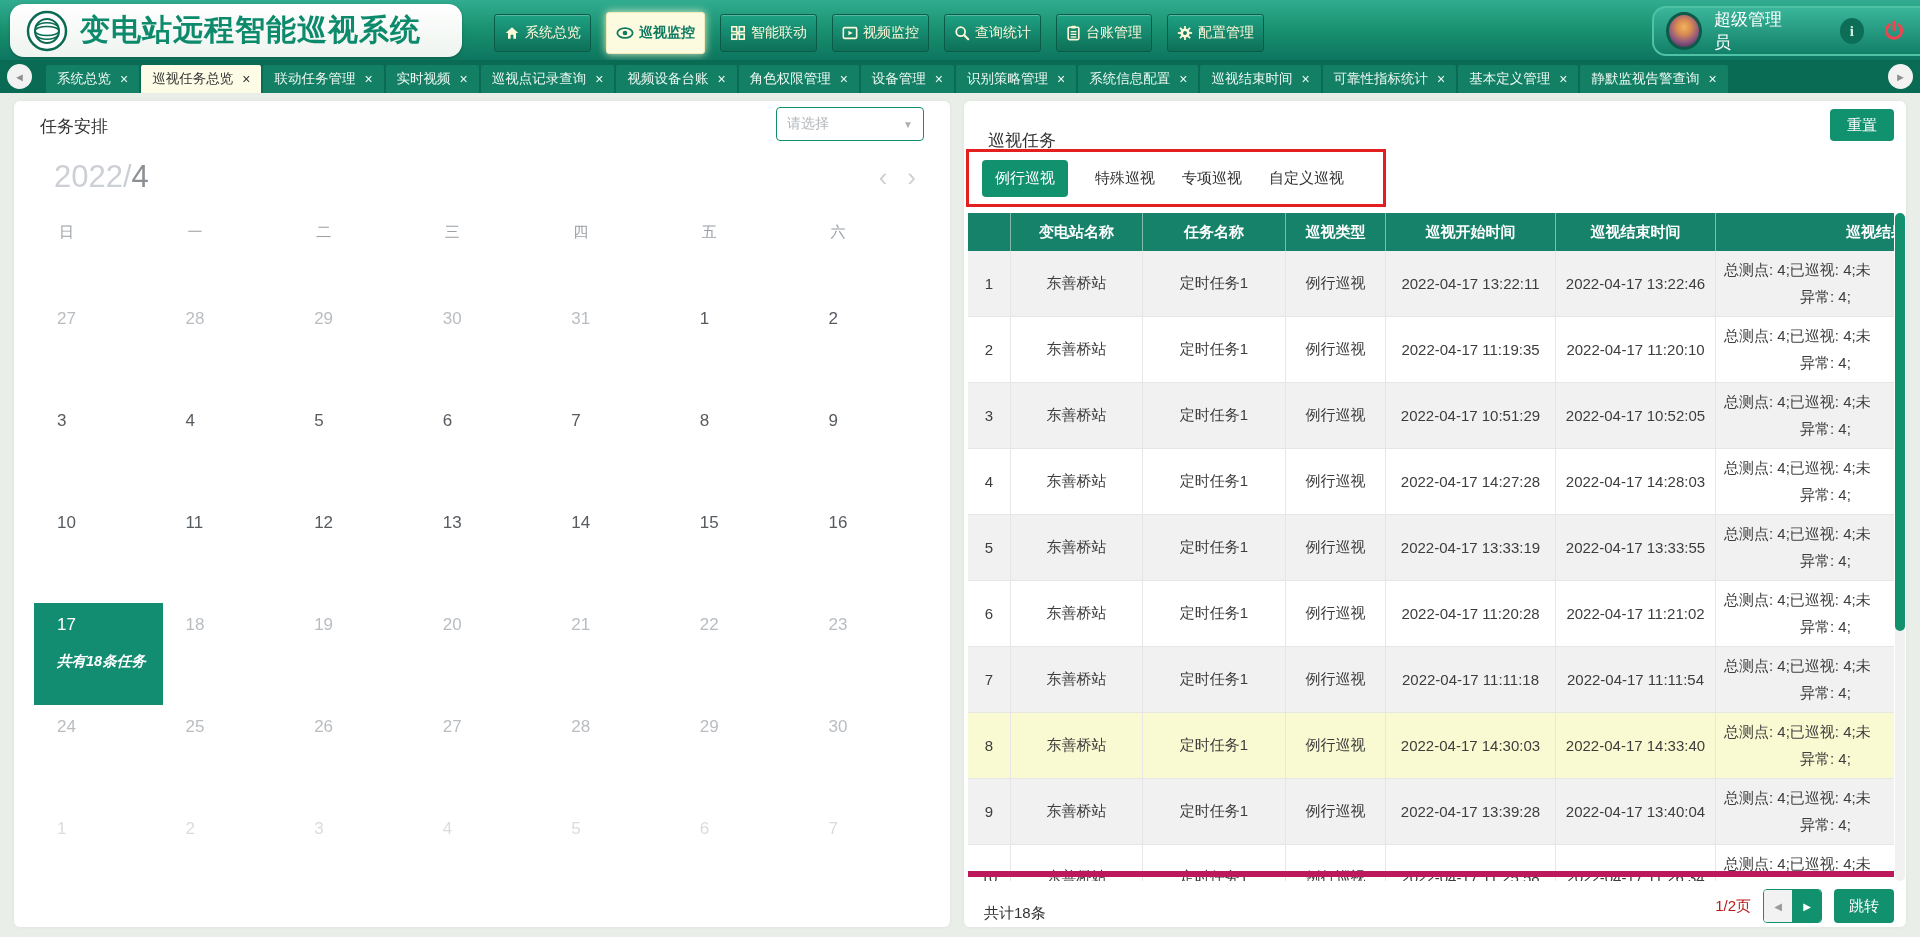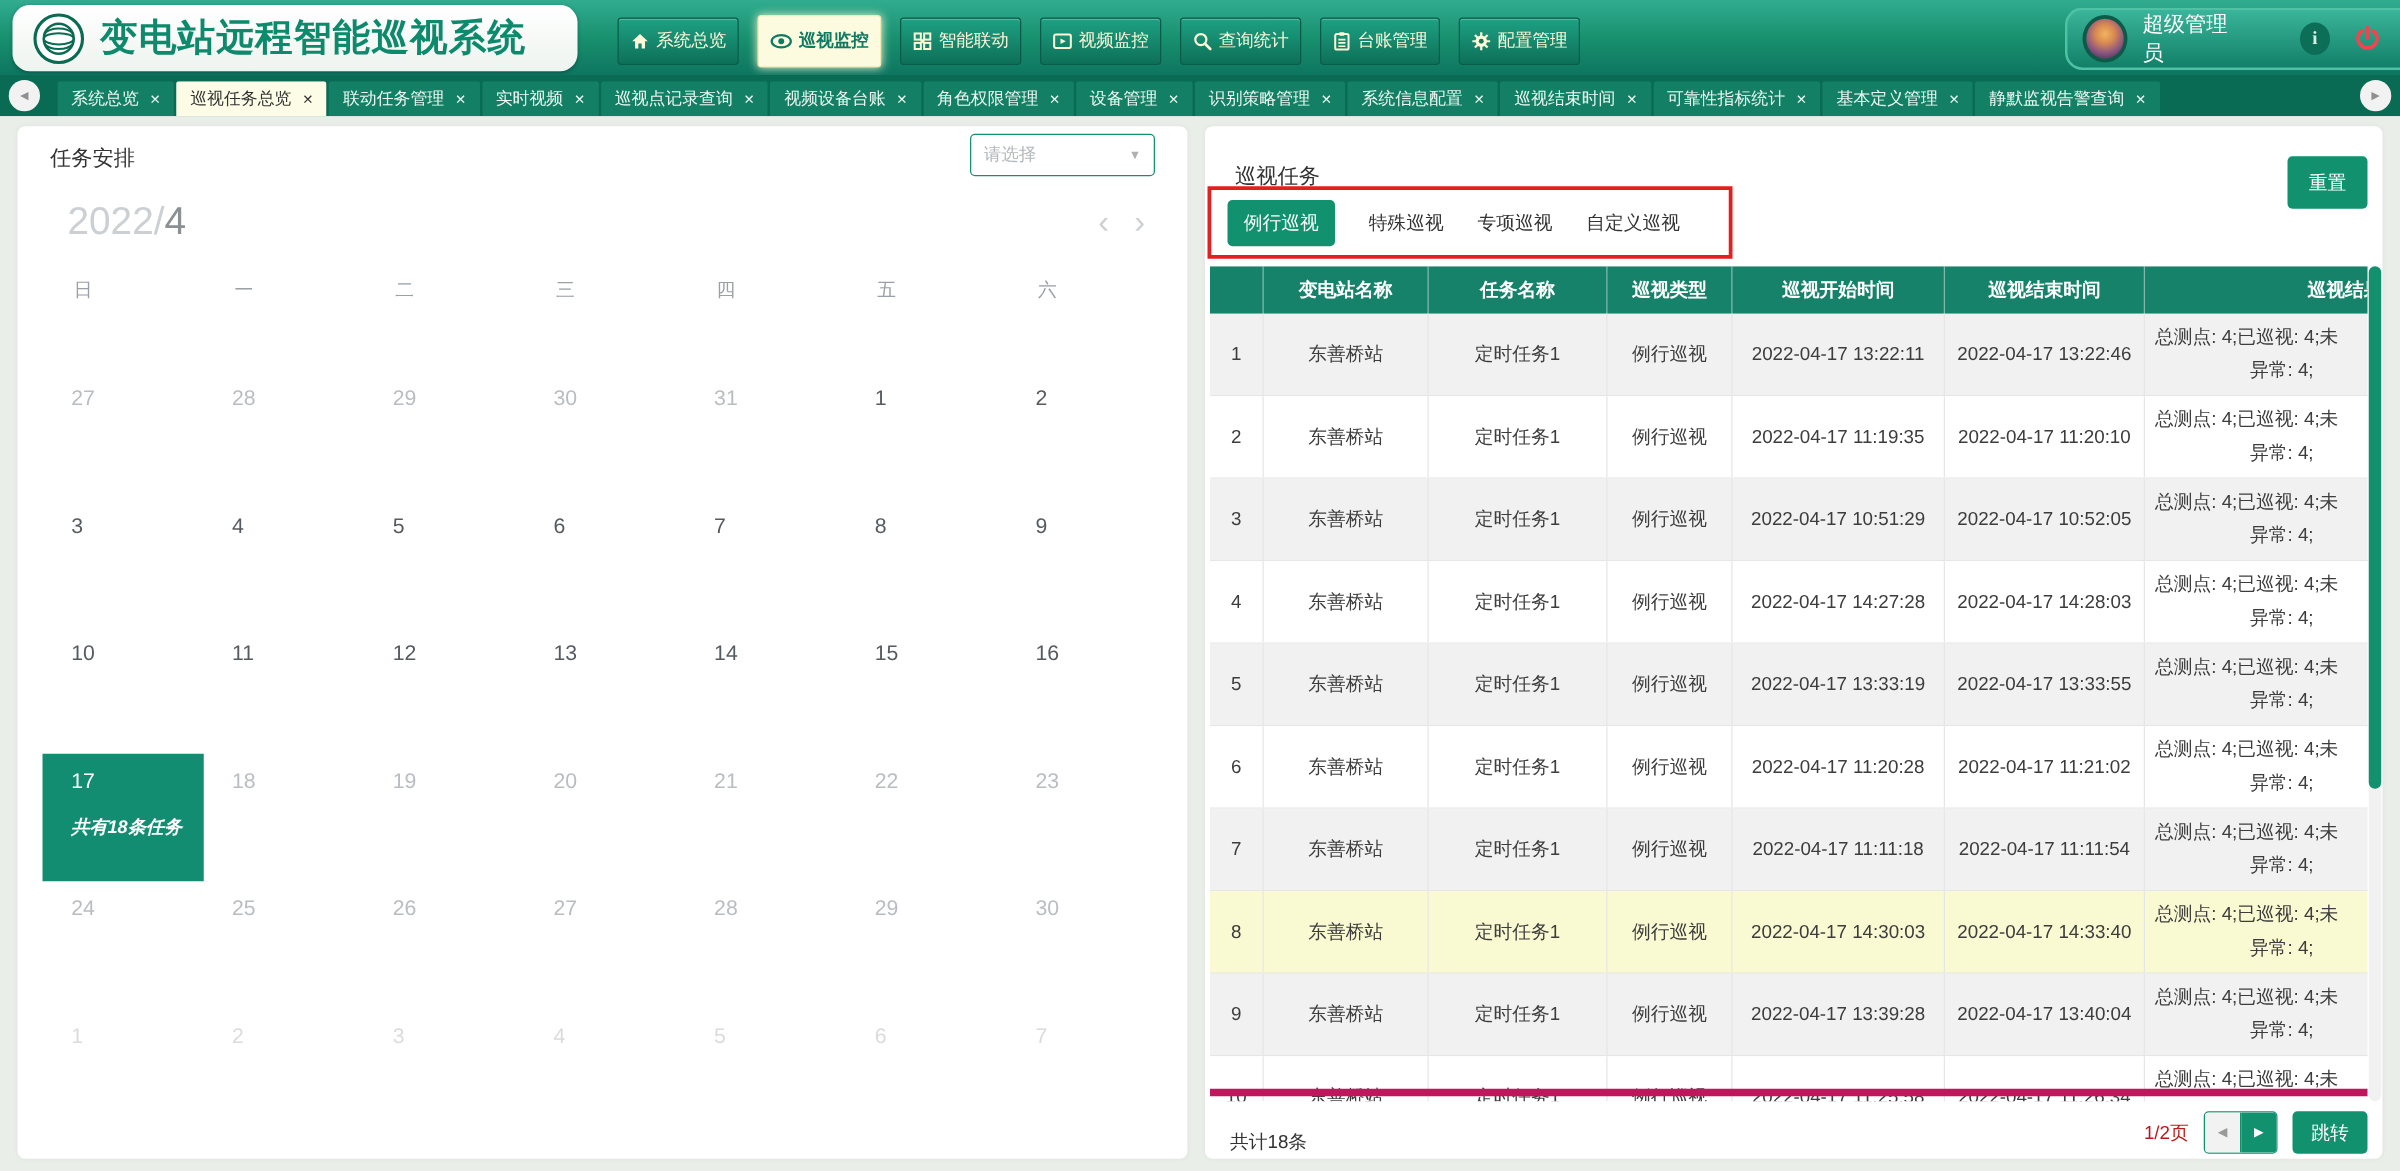--- a/index.html
+++ b/index.html
@@ -95,21 +95,21 @@
   .cal-grid{position:absolute;top:196px;left:20px;right:16px;display:grid;grid-template-columns:repeat(7,1fr);grid-auto-rows:102px;}
   .day{box-sizing:border-box;padding:12px 0 0 23px;font-size:17px;cursor:pointer;}
   .day.cur{color:#565b60;}
   .day.prev,.day.future{color:#b9bdc2;}
   .day.next{color:#d9dcde;}
   .day.sel{background:#128d71;color:#ffffff;}
   .day .note{font-size:14.5px;font-style:italic;font-weight:bold;margin-top:17px;white-space:nowrap;}
   
   .ip-title{position:absolute;left:24px;top:28px;font-size:17px;color:#333;}
   .reset-btn{
-    position:absolute;right:12px;top:24px;width:64px;height:42px;background:#12916f;color:#fff;
+    position:absolute;right:12px;top:8px;width:64px;height:32px;background:#12916f;color:#fff;
     border:none;border-radius:4px;font-size:15px;cursor:pointer;font-family:inherit;
   }
   .redbox{
     position:absolute;left:2px;top:48px;width:420px;height:58px;border:3px solid #e41f1f;box-sizing:border-box;
     display:flex;align-items:center;gap:27px;padding-left:13px;
   }
   .ftab{font-size:15px;color:#333;cursor:pointer;white-space:nowrap;}
   .ftab.active{background:#12916f;color:#fff;padding:9px 13px;border-radius:4px;}
   .table-wrap{position:absolute;left:4px;right:12px;top:112px;height:668px;overflow:hidden;}
   .dtable{width:1068px;}

